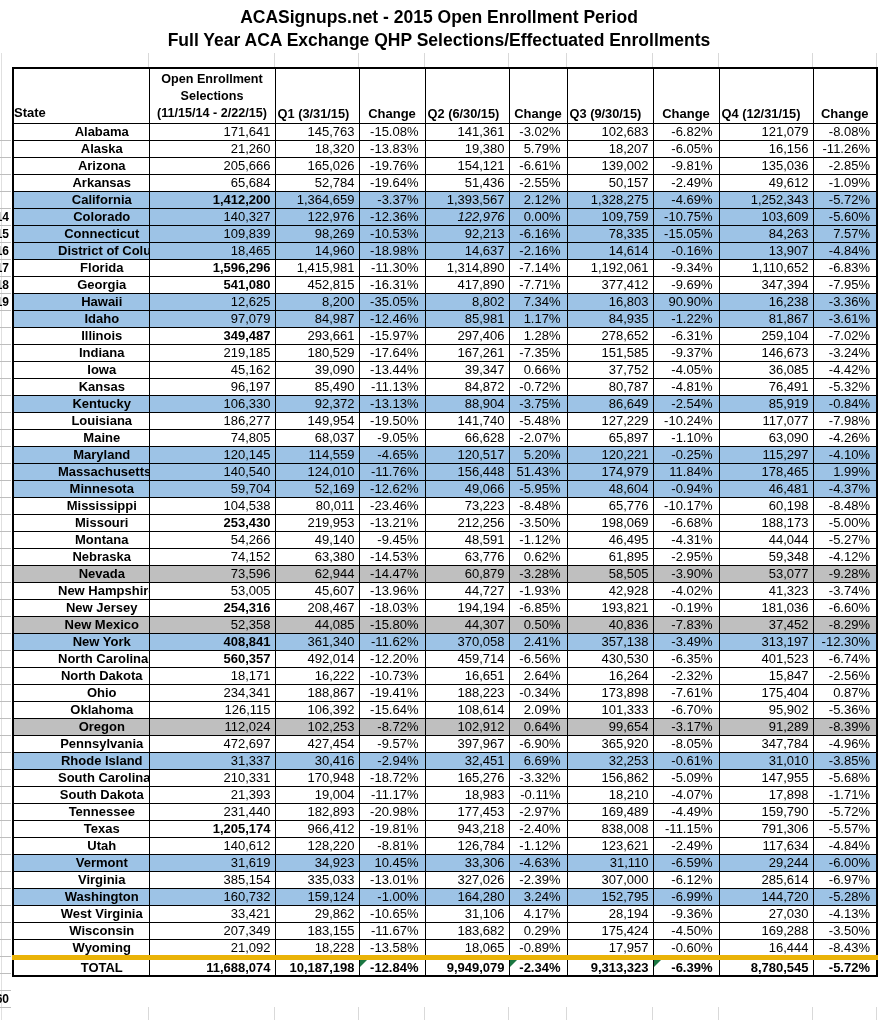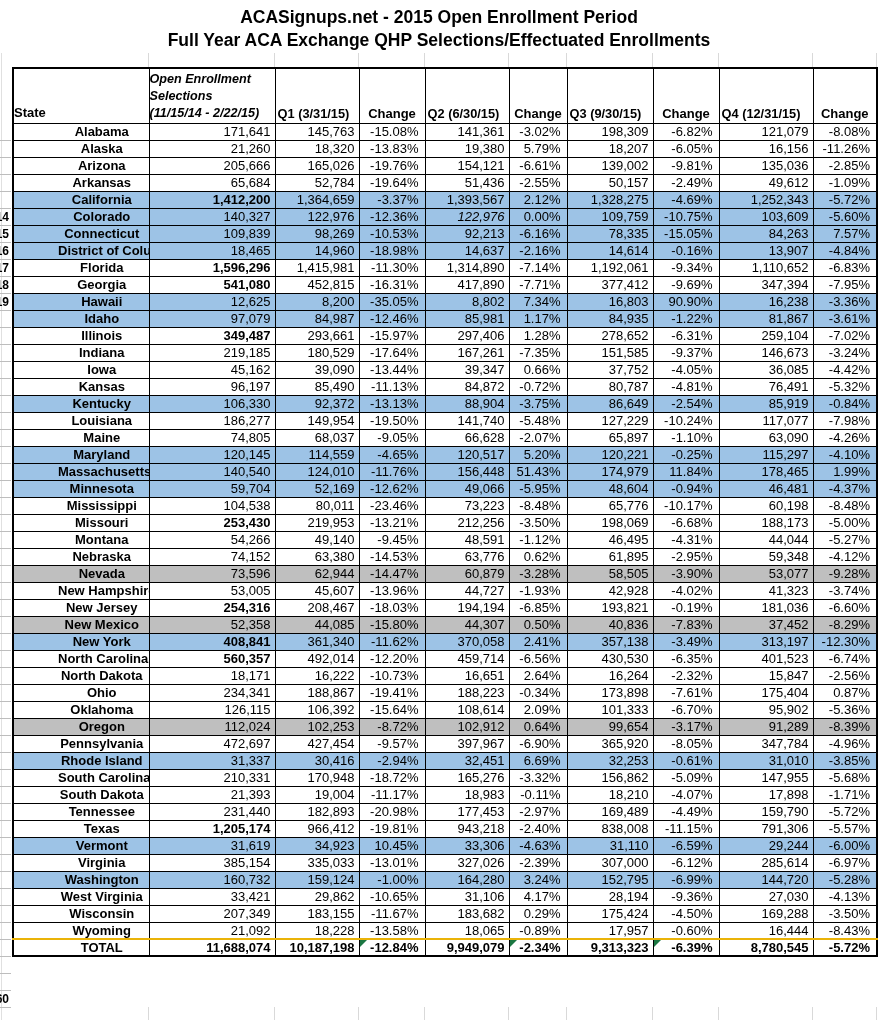--- a/index.html
+++ b/index.html
@@ -17,35 +17,35 @@
   #gutter{position:absolute;left:0;top:124px;width:11px;}
   .gutter-row{height:17px;border-bottom:1px solid #bdbdbd;box-sizing:border-box;
               position:relative;overflow:hidden;}
   .gutter-row span{position:absolute;right:2px;top:1px;font-size:12px;font-weight:bold;}
   
   table{position:absolute;left:12px;top:67px;border-collapse:collapse;table-layout:fixed;
         width:864px;border:2px solid #000;font-size:13px;}
   th,td{border:1px solid #000;padding:0;overflow:hidden;white-space:nowrap;box-sizing:border-box;}
   thead th{height:55px;vertical-align:bottom;font-weight:bold;line-height:17px;padding-bottom:1px;}
   .h-state{text-align:left;padding-bottom:2px;}
-  .h-oe{text-align:left;white-space:pre-line;font-size:12.6px;font-style:italic;}
+  .h-oe{text-align:center;white-space:pre-line;font-size:12.6px;}
   .h-q{text-align:left;padding-left:2px;font-size:12.8px;}
   .h-change{text-align:center;}
   tbody td{height:17px;}
   .t-state{font-weight:bold;text-align:center;padding-right:3px;padding-left:44px;}
   .t-num{text-align:right;padding-right:4px;}
   .t-chg{text-align:right;padding-right:6px;}
   .col0{width:136px;} .col1{width:126px;} .col2{width:84px;margin-left:44px;} .col3{width:66px;}
   .col4{width:84px;} .col5{width:58px;} .col6{width:86px;} .col7{width:66px;}
   .col8{width:94px;} .col9{width:64px;}
   tr.blue td{background:var(--blue);}
   tr.gray td{background:var(--gray);}
   td.bold{font-weight:bold;}
   td.italic{font-style:italic;}
-  tr.total td{font-weight:bold;border-top:2px solid #eab308;position:relative;}
+  tr.total td{font-weight:bold;border-top:5px solid #eab308;position:relative;}
   .flag{position:absolute;left:0;top:0;width:0;height:0;display:block;
         border-top:7px solid var(--flag);border-right:7px solid transparent;}
 </style>
 </head>
 <body>
 
 <div class="title">
   <div>ACASignups.net - 2015 Open Enrollment Period</div>
   <div>Full Year ACA Exchange QHP Selections/Effectuated Enrollments</div>
 </div>
@@ -163,21 +163,21 @@
       </tr>
     </thead>
   <tbody id="table-body">
       <tr>
         <td class="col0 t-state">Alabama</td>
         <td class="col1 t-num">171,641</td>
         <td class="col2 t-num">145,763</td>
         <td class="col3 t-num t-chg">-15.08%</td>
         <td class="col4 t-num">141,361</td>
         <td class="col5 t-num t-chg">-3.02%</td>
-        <td class="col6 t-num">198,309</td>
+        <td class="col6 t-num">102,683</td>
         <td class="col7 t-num t-chg">-6.82%</td>
         <td class="col8 t-num">121,079</td>
         <td class="col9 t-num t-chg">-8.08%</td>
       </tr>
       <tr>
         <td class="col0 t-state">Alaska</td>
         <td class="col1 t-num">21,260</td>
         <td class="col2 t-num">18,320</td>
         <td class="col3 t-num t-chg">-13.83%</td>
         <td class="col4 t-num">19,380</td>
@@ -660,20 +660,32 @@
         <td class="col1 t-num bold">1,205,174</td>
         <td class="col2 t-num">966,412</td>
         <td class="col3 t-num t-chg">-19.81%</td>
         <td class="col4 t-num">943,218</td>
         <td class="col5 t-num t-chg">-2.40%</td>
         <td class="col6 t-num">838,008</td>
         <td class="col7 t-num t-chg">-11.15%</td>
         <td class="col8 t-num">791,306</td>
         <td class="col9 t-num t-chg">-5.57%</td>
       </tr>
+      <tr>
+        <td class="col0 t-state">Utah</td>
+        <td class="col1 t-num">140,612</td>
+        <td class="col2 t-num">128,220</td>
+        <td class="col3 t-num t-chg">-8.81%</td>
+        <td class="col4 t-num">126,784</td>
+        <td class="col5 t-num t-chg">-1.12%</td>
+        <td class="col6 t-num">123,621</td>
+        <td class="col7 t-num t-chg">-2.49%</td>
+        <td class="col8 t-num">117,634</td>
+        <td class="col9 t-num t-chg">-4.84%</td>
+      </tr>
       <tr class="blue">
         <td class="col0 t-state">Vermont</td>
         <td class="col1 t-num">31,619</td>
         <td class="col2 t-num">34,923</td>
         <td class="col3 t-num t-chg">10.45%</td>
         <td class="col4 t-num">33,306</td>
         <td class="col5 t-num t-chg">-4.63%</td>
         <td class="col6 t-num">31,110</td>
         <td class="col7 t-num t-chg">-6.59%</td>
         <td class="col8 t-num">29,244</td>

